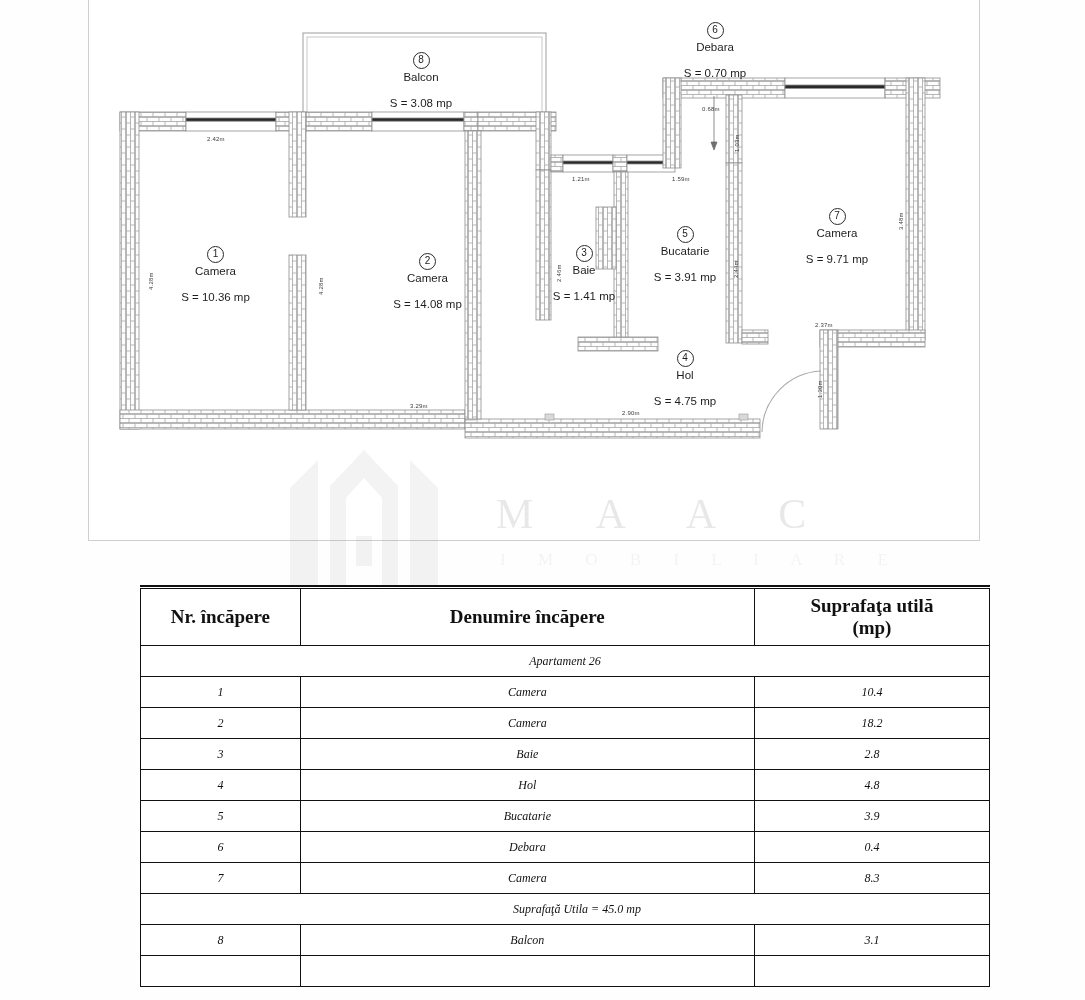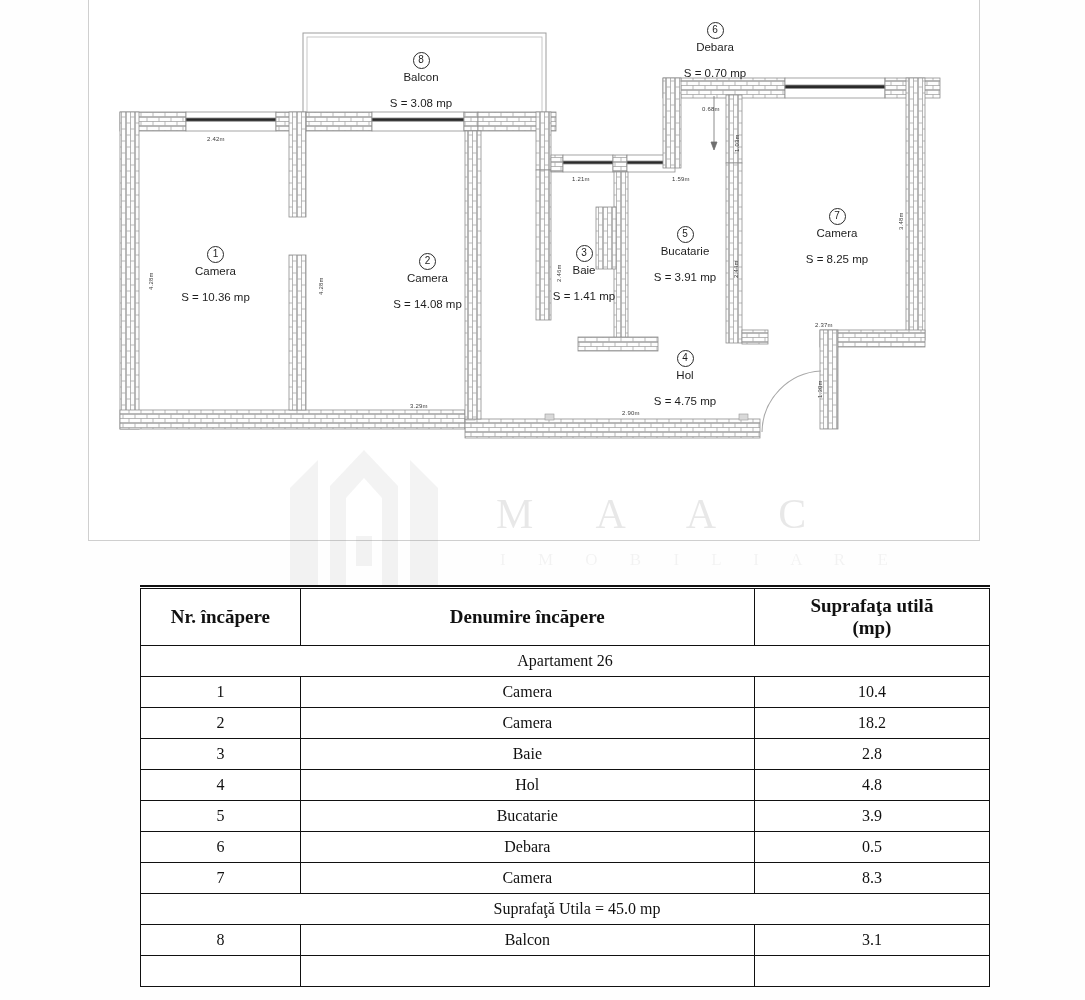--- a/index.html
+++ b/index.html
@@ -67,21 +67,21 @@
   }
   table.schedule td,table.schedule th{
     border:1px solid #111;
     text-align:center;vertical-align:middle;
     padding:0;
   }
   table.schedule thead th{
     font-size:19px;font-weight:bold;height:56px;line-height:1.18;
   }
   table.schedule tbody td{
-    font-size:16px;height:30px;font-weight:normal;
+    font-size:12px;height:30px;font-weight:normal;font-style:italic;
   }
   tr.group td{
     font-size:19px;font-weight:bold;height:33px;
   }
   tr.total td{
     font-size:19px;font-weight:bold;height:33px;padding-left:24px;
   }
   .col-nr{width:156px;}
   .col-name{width:445px;}
   .col-area{width:230px;}
@@ -235,21 +235,21 @@
 
   <div class="room-label" style="left:661px;top:22px;width:108px;">
     <span class="room-num">6</span>
     <span class="room-name">Debara</span>
     <span class="room-area">S = 0.70 mp</span>
   </div>
 
   <div class="room-label" style="left:782px;top:208px;width:110px;">
     <span class="room-num">7</span>
     <span class="room-name">Camera</span>
-    <span class="room-area">S = 8.25 mp</span>
+    <span class="room-area">S = 9.71 mp</span>
   </div>
 
   <div class="room-label" style="left:366px;top:52px;width:110px;">
     <span class="room-num">8</span>
     <span class="room-name">Balcon</span>
     <span class="room-area">S = 3.08 mp</span>
   </div>
 
   <div class="dim" style="left:207px;top:136px;">2.42m</div>
   <div class="dim vert" style="left:148px;top:290px;">4.28m</div>
@@ -307,21 +307,21 @@
         <td>4.8</td>
       </tr>
       <tr>
         <td>5</td>
         <td>Bucatarie</td>
         <td>3.9</td>
       </tr>
       <tr>
         <td>6</td>
         <td>Debara</td>
-        <td>0.5</td>
+        <td>0.4</td>
       </tr>
       <tr>
         <td>7</td>
         <td>Camera</td>
         <td>8.3</td>
       </tr>
 
       <tr class="total">
         <td colspan="3">Suprafaţă Utila  = 45.0 mp</td>
       </tr>

